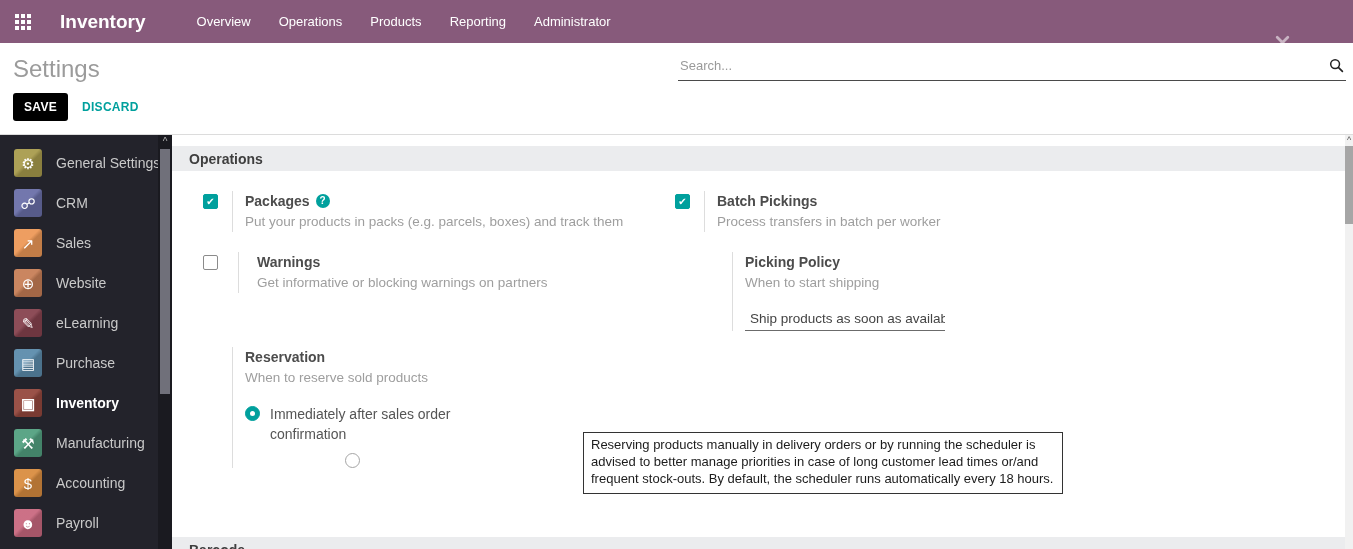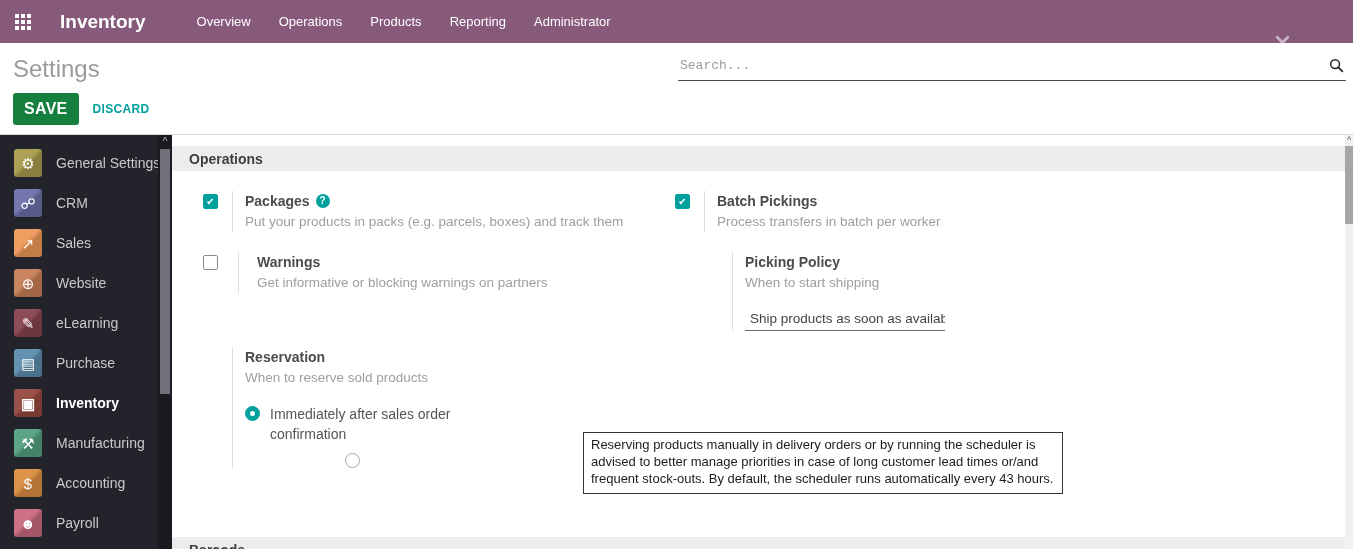--- a/index.html
+++ b/index.html
@@ -19,25 +19,25 @@
   .icon-btn { position:relative; width:34px; height:34px; display:flex; align-items:center; justify-content:center; cursor:pointer; }
   .badge { position:absolute; top:2px; left:16px; background:#00A09D; color:#fff; font-size:10px; font-weight:bold;
     padding:1px 6px; border-radius:8px; line-height:12px; }
   .company, .user-name { font-size:13px; padding:0 10px; cursor:pointer; white-space:nowrap; }
   .avatar { width:26px; height:26px; border-radius:50%; background:#fff; overflow:hidden; flex:0 0 auto; }
 
   
   .header { height:92px; background:#fff; border-bottom:1px solid #dcdcdc; position:relative; }
   .page-title { position:absolute; left:13px; top:12px; font-size:24px; color:#9b9b9b; }
   .btn-row { position:absolute; left:13px; top:50px; display:flex; align-items:center; gap:14px; }
-  .btn-save { background:#15803d; color:#fff; border:none; font-size:16px; font-weight:bold;
+  .btn-save { background:#000000; color:#fff; border:none; font-size:12px; font-weight:bold;
     padding:7px 11px; border-radius:3px; cursor:pointer; letter-spacing:.3px; }
   .btn-discard { background:none; border:none; color:#00A09D; font-size:12px; font-weight:bold; cursor:pointer; letter-spacing:.3px; }
   .search-wrap { position:absolute; left:678px; top:10px; width:668px; border-bottom:1px solid #4a4a4a; height:28px; }
-  .search-wrap input { width:calc(100% - 24px); border:none; outline:none; font-size:13px; padding:5px 2px; color:#ec4899;font-family:Liberation Mono, monospace; }
+  .search-wrap input { width:calc(100% - 24px); border:none; outline:none; font-size:13px; padding:5px 2px; color:#ec4899; }
   .search-wrap input::placeholder { color:#9a9a9a; }
   .search-icon { position:absolute; right:2px; top:5px; }
 
   
   .main { display:flex; height:414px; }
 
   
   .sidebar { width:172px; background:#23232B; position:relative; flex:0 0 auto; }
   .side-items { padding-top:8px; }
   .side-item { height:40px; display:flex; align-items:center; padding-left:14px; cursor:pointer; color:#c9c9c9; font-size:14px; }
@@ -296,21 +296,21 @@
             <span class="radio selected"></span>
             <span class="radio-label">Immediately after sales order confirmation</span>
           </div>
           <div class="radio-opt">
             <span class="radio"></span>
           </div>
         </div>
       </div>
     </div>
 
-    <div class="tooltip">Reserving products manually in delivery orders or by running the scheduler is advised to better manage priorities in case of long customer lead times or/and frequent stock-outs. By default, the scheduler runs automatically every 43 hours.</div>
+    <div class="tooltip">Reserving products manually in delivery orders or by running the scheduler is advised to better manage priorities in case of long customer lead times or/and frequent stock-outs. By default, the scheduler runs automatically every 18 hours.</div>
 
     <div class="section-bar bar-barcode">
       <span>Barcode</span>
     </div>
 
     <div class="panel-scroll">
       <span class="caret">^</span>
       <span class="panel-thumb"></span>
     </div>
   </div>

